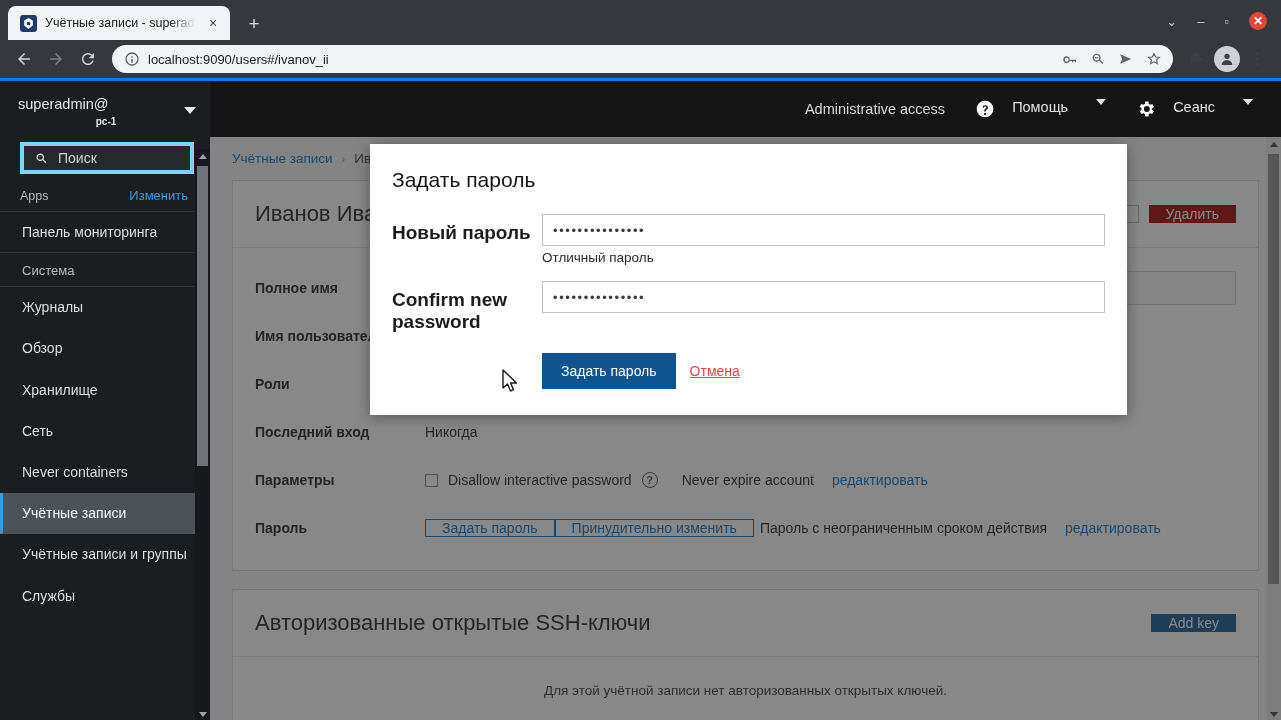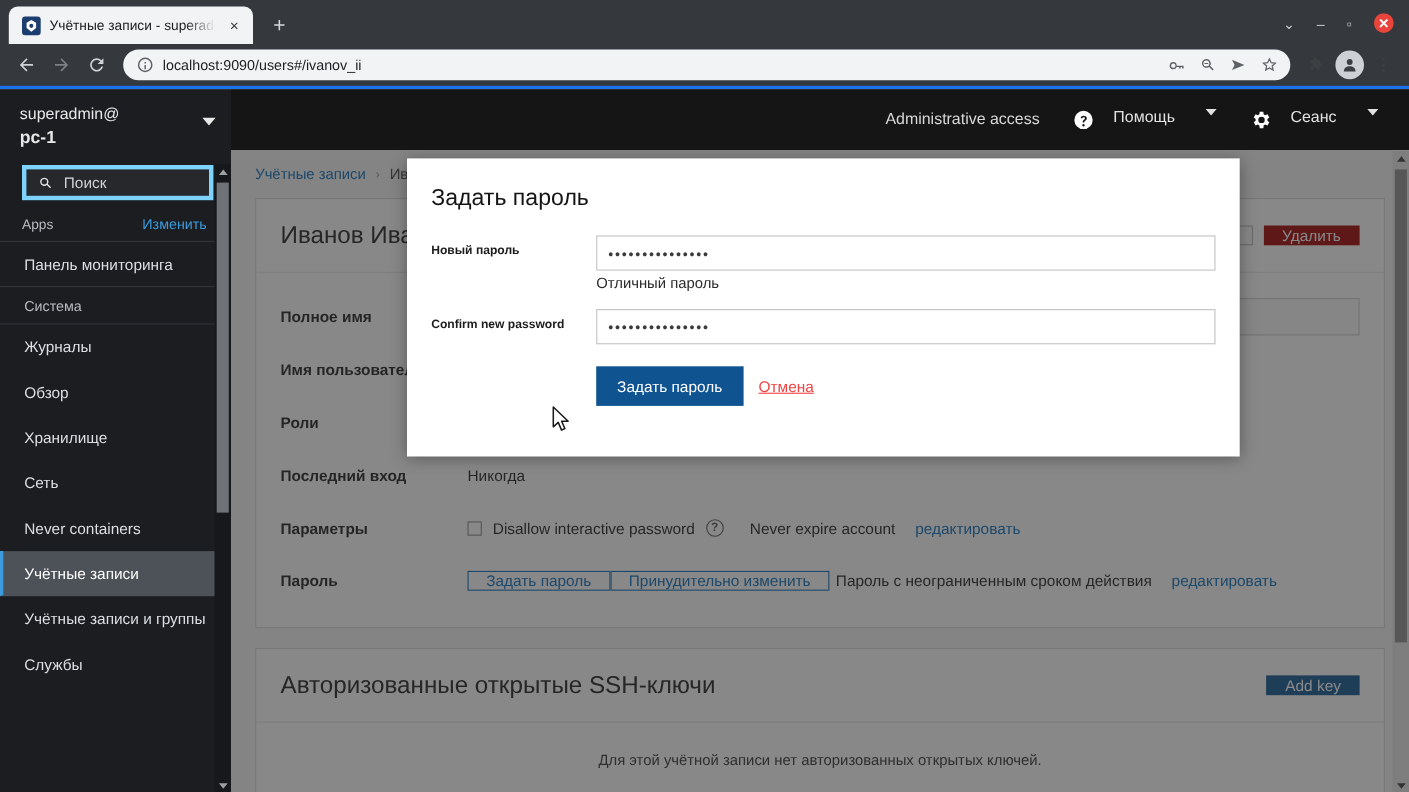--- a/index.html
+++ b/index.html
@@ -92,21 +92,21 @@
 
   
   .sidebar {
     width: 210px; flex: 0 0 210px; background: #1b1d21; color: #e6e6e6;
     display: flex; flex-direction: column; position: relative;
   }
   .sb-user {
     padding: 14px 16px 10px 18px; position: relative; line-height: 1.35;
     font-size: 14.5px; color: #e8e8e8;
   }
-  .sb-user .host { font-weight: bold; font-size: 16px; }
+  .sb-user .host { font-weight: bold; font-size: 10px; text-align: center; }
   .sb-caret {
     position: absolute; right: 14px; top: 26px;
     width: 0; height: 0; border-left: 6px solid transparent;
     border-right: 6px solid transparent; border-top: 7px solid #e8e8e8;
   }
   .sb-search-wrap { padding: 4px 16px 10px 20px; }
   .sb-search {
     height: 32px; background: #26282c; border: 4px solid #7dd3fc;
     display: flex; align-items: center; gap: 9px; padding: 0 10px;
     color: #cfd2d6; font-size: 14px;
@@ -210,21 +210,21 @@
 
   
   .modal {
     position: absolute; left: 160px; top: 7px; width: 757px; height: 271px;
     background: #fff; z-index: 20; box-shadow: 0 2px 14px rgba(0,0,0,.35);
     padding: 24px 22px 20px 22px;
   }
   .modal h2 { font-size: 21px; font-weight: normal; color: #151515; margin-bottom: 22px; }
   .m-row { display: flex; align-items: flex-start; margin-bottom: 6px; }
   .m-label {
-    width: 150px; flex: 0 0 150px; font-size: 11px; font-weight: bold;
+    width: 150px; flex: 0 0 150px; font-size: 19px; font-weight: bold;
     color: #1c1c1c; padding-top: 8px;
   }
   .m-input {
     flex: 1 1 auto; height: 32px; border: 1px solid #c2c2c2; background: #fff;
     display: flex; align-items: center; padding: 0 10px;
     font-size: 13px; letter-spacing: 1.6px; color: #3b3b3b;
   }
   .strength-bar { height: 7px; background: #3f8138; width: 100%; margin-top: 8px; }
   .strength-text { font-size: 13.5px; color: #2b2b2b; margin-top: 4px; }
   .m-actions { display: flex; align-items: center; gap: 14px; margin-top: 20px; padding-left: 150px; }

